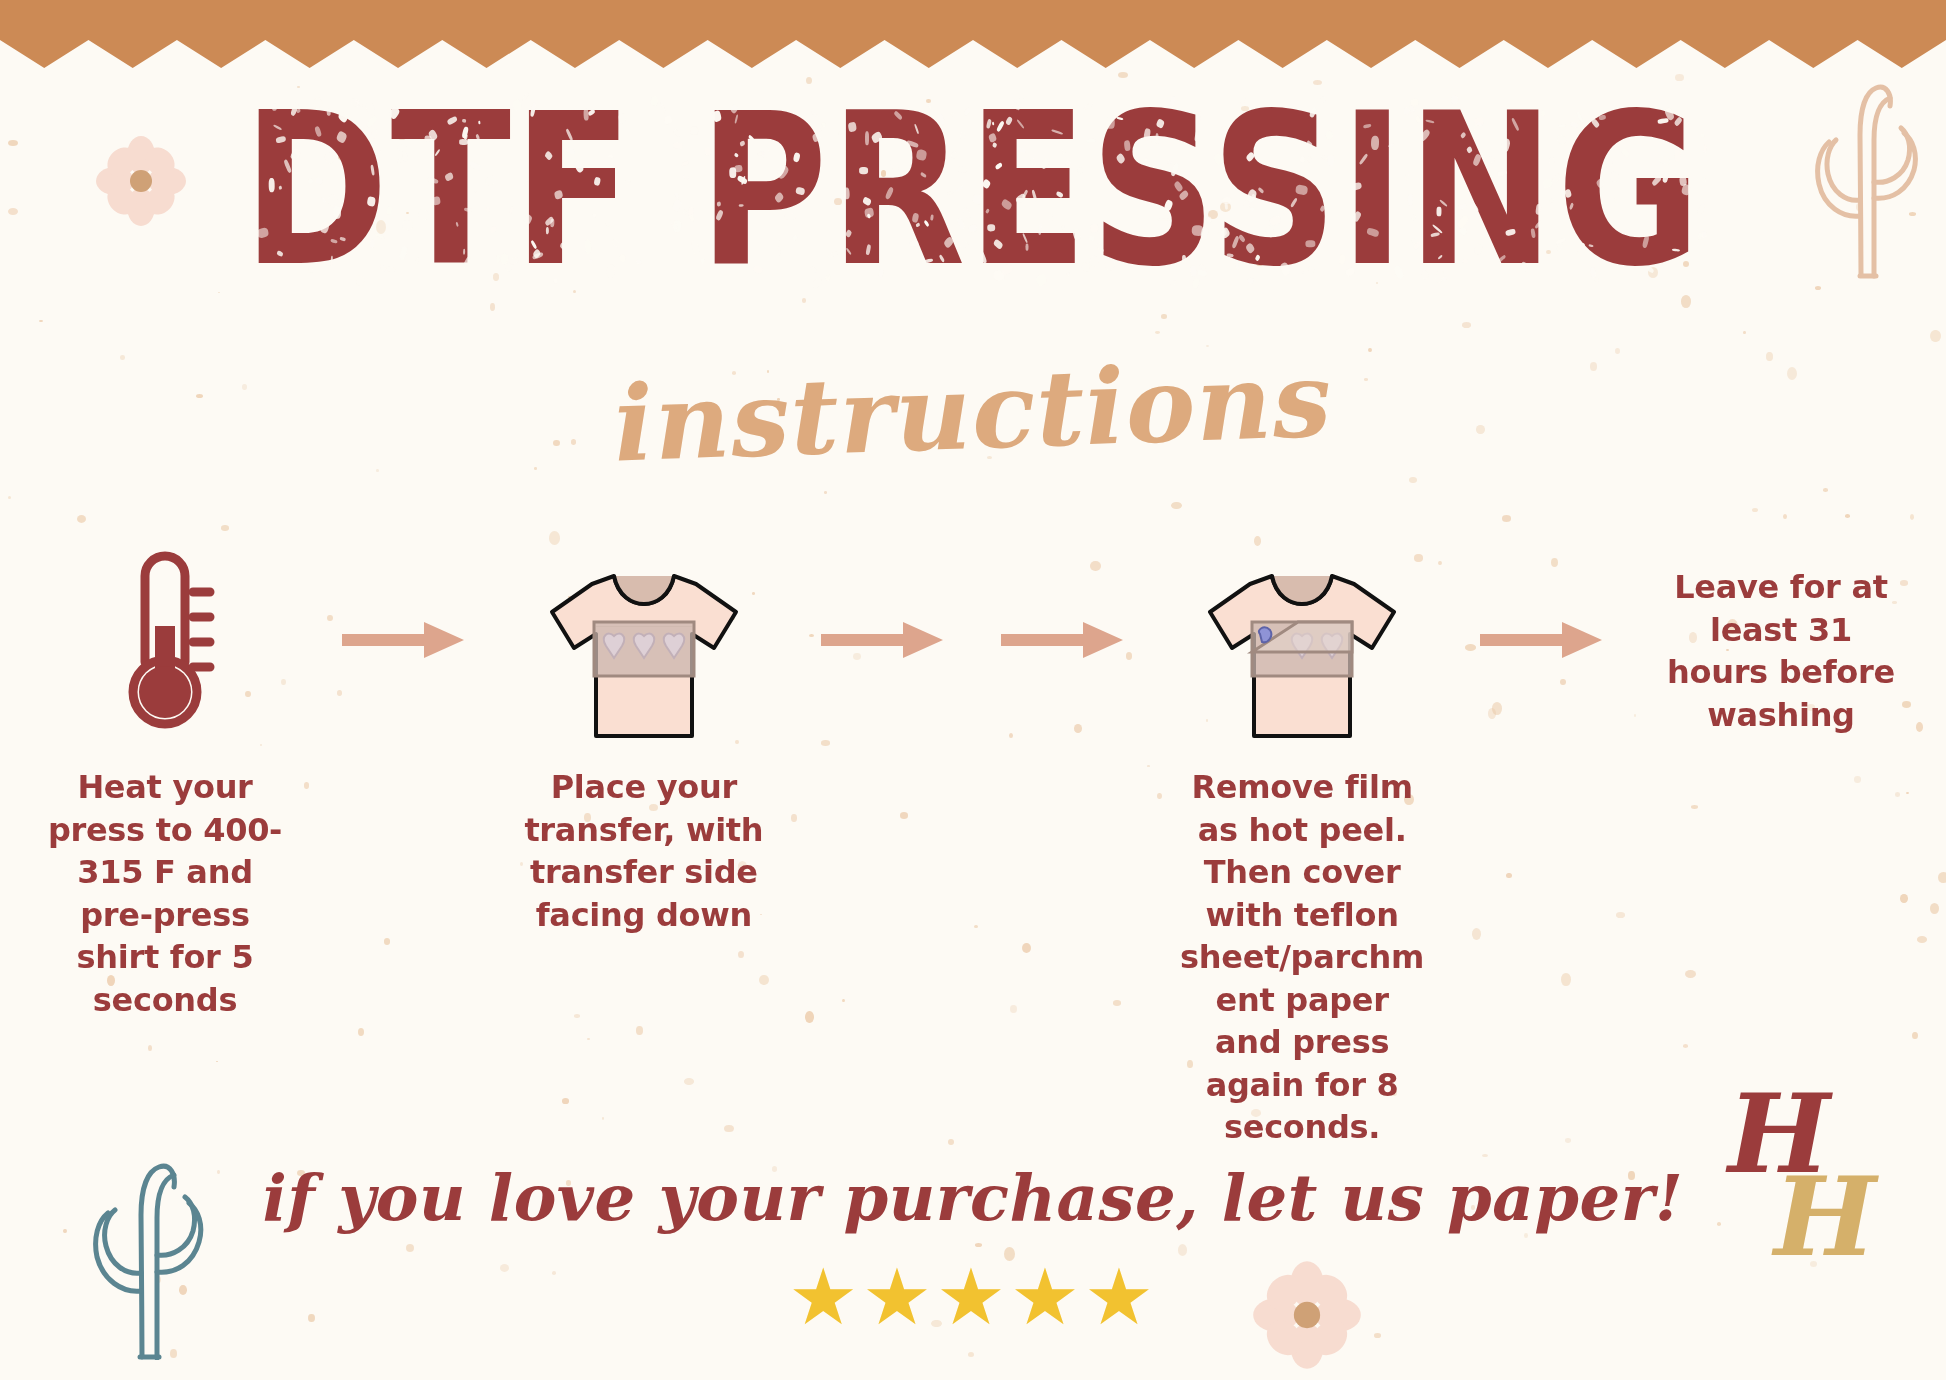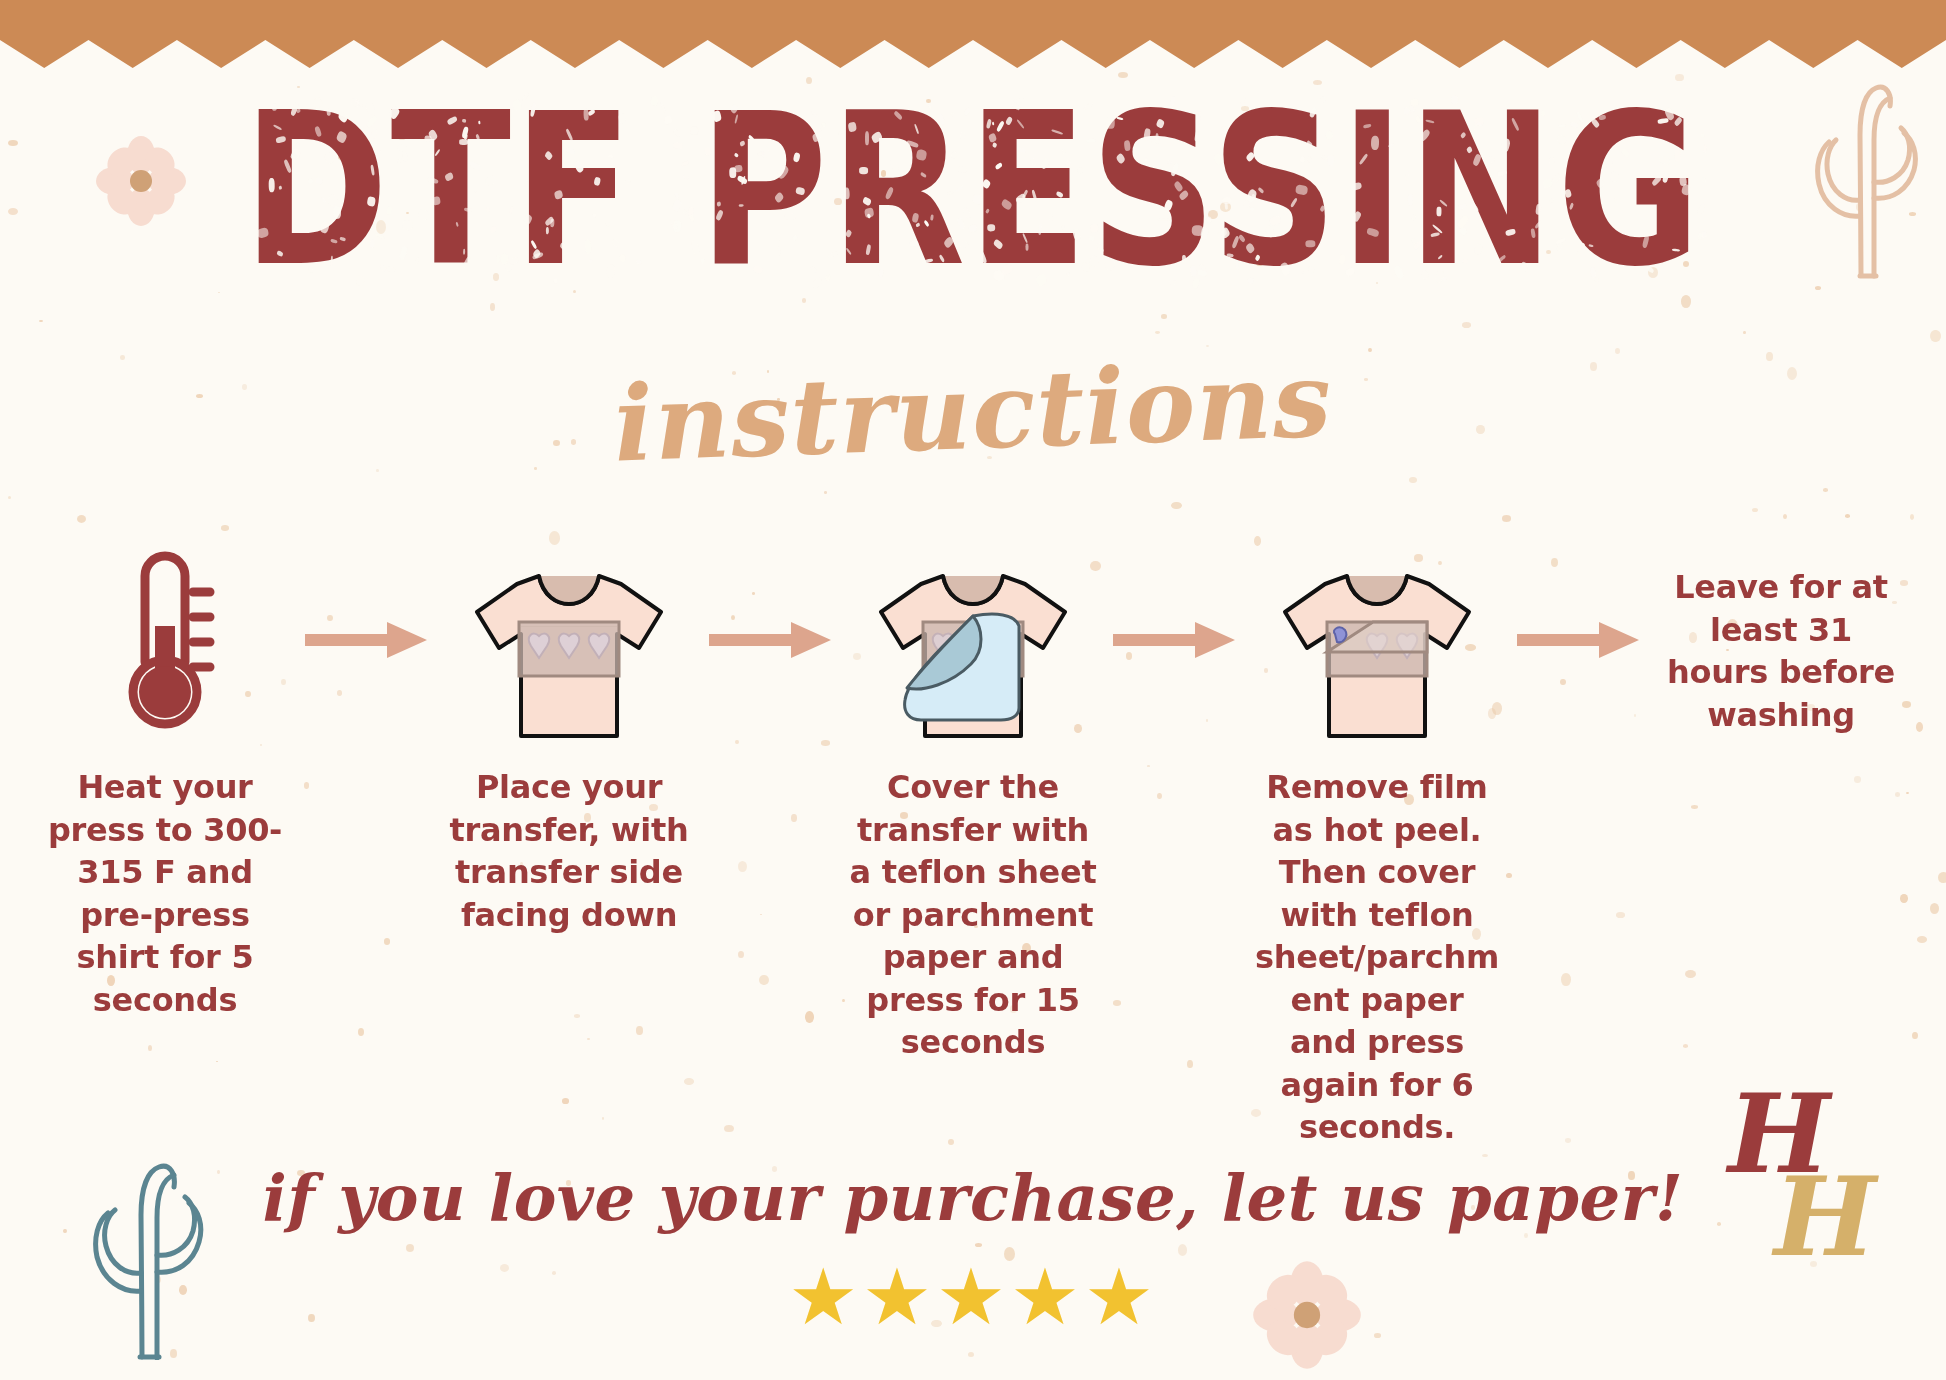--- a/index.html
+++ b/index.html
@@ -780,21 +780,21 @@
         <svg width="126" height="200" viewBox="0 0 126 200">
           <g fill="none" stroke="#9b3c3c" stroke-width="9" stroke-linecap="round">
             <path d="M43 122 L43 36 A20 20 0 0 1 83 36 L83 122"></path>
             <circle cx="63" cy="152" r="32"></circle>
             <path d="M91 52 L108 52 M91 77 L108 77 M91 102 L108 102 M91 127 L108 127"></path>
           </g>
           <rect x="53" y="86" width="20" height="66" fill="#9b3c3c"></rect>
           <circle cx="63" cy="152" r="26" fill="#9b3c3c"></circle>
         </svg>
       </div>
-      <div class="steptext">Heat your press to 300-315 F and pre-press shirt for 5 seconds</div>
+      <div class="steptext">Heat your press to 400-315 F and pre-press shirt for 5 seconds</div>
     </div>
 
     <div class="arrow">
       <svg width="124" height="40" viewBox="0 0 124 40">
         <path d="M0 14 L82 14 L82 2 L122 20 L82 38 L82 26 L0 26 Z" fill="#dda58d"></path>
       </svg>
     </div>
 
     <div class="step">
       <div class="iconbox">
@@ -814,40 +814,20 @@
       </div>
       <div class="steptext">Place your transfer, with transfer side facing down</div>
     </div>
 
     <div class="arrow">
       <svg width="124" height="40" viewBox="0 0 124 40">
         <path d="M0 14 L82 14 L82 2 L122 20 L82 38 L82 26 L0 26 Z" fill="#dda58d"></path>
       </svg>
     </div>
 
-    <div class="step">
-      <div class="iconbox">
-        <svg width="200" height="180" viewBox="0 0 200 180">
-          <path d="M70 16 L48 24 L8 52 L30 88 L52 74 L52 176 L148 176 L148 74 L170 88 L192 52 L152 24 L130 16
-                   C126 36 112 44 100 44 C88 44 74 36 70 16 Z" fill="#fadfd2" stroke="#111" stroke-width="4" stroke-linejoin="round"></path>
-          <path d="M70 16 C74 36 88 44 100 44 C112 44 126 36 130 16" fill="#d8bcae" stroke="#111" stroke-width="4"></path>
-          <path d="M52 74 L52 104 M148 74 L148 104" stroke="#111" stroke-width="4"></path>
-          <rect x="50" y="62" width="100" height="54" fill="#cbb6ad" fill-opacity=".75" stroke="#a08a80" stroke-width="3"></rect>
-          <g fill="#ded0d6" stroke="#c2b0b8" stroke-width="2" opacity=".9">
-            <path d="M70 76 C64 70 56 76 62 86 L70 98 L78 86 C84 76 76 70 70 76 Z"></path>
-            <path d="M100 76 C94 70 86 76 92 86 L100 98 L108 86 C114 76 106 70 100 76 Z"></path>
-          </g>
-
-          <path d="M100 56 C122 52 142 54 146 66 L146 148 C146 156 138 160 128 160 L48 160
-                   C36 160 30 152 32 140 C34 124 56 100 78 78 Z" fill="#d6ecf7" stroke="#4a5b63" stroke-width="3" stroke-linejoin="round"></path>
-          <path d="M100 56 C78 78 56 100 34 128 C50 132 78 124 98 104 C112 90 110 68 100 56 Z" fill="#a9c9d6" stroke="#4a5b63" stroke-width="3" stroke-linejoin="round"></path>
-        </svg>
-      </div>
-      <div class="steptext">Cover the transfer with a teflon sheet or parchment paper and press for 15 seconds</div>
-    </div>
 
     <div class="arrow">
       <svg width="124" height="40" viewBox="0 0 124 40">
         <path d="M0 14 L82 14 L82 2 L122 20 L82 38 L82 26 L0 26 Z" fill="#dda58d"></path>
       </svg>
     </div>
 
     <div class="step">
       <div class="iconbox">
         <svg width="200" height="180" viewBox="0 0 200 180">
@@ -858,21 +838,21 @@
           <rect x="50" y="62" width="100" height="54" fill="#cbb6ad" fill-opacity=".75" stroke="#a08a80" stroke-width="3"></rect>
           <g fill="#ded0d6" stroke="#c2b0b8" stroke-width="2">
             <path d="M100 76 C94 70 86 76 92 86 L100 98 L108 86 C114 76 106 70 100 76 Z"></path>
             <path d="M130 76 C124 70 116 76 122 86 L130 98 L138 86 C144 76 136 70 130 76 Z"></path>
           </g>
 
           <path d="M50 92 L96 62 L150 62 L150 92 Z" fill="#e6d6cd" fill-opacity=".55" stroke="#a08a80" stroke-width="3"></path>
           <path d="M58 74 C54 70 62 64 68 70 C72 76 66 84 60 82 Z" fill="#8f93d6" stroke="#5e63a8" stroke-width="2"></path>
         </svg>
       </div>
-      <div class="steptext">Remove film as hot peel. Then cover with teflon sheet/parchment paper and press again for 6 seconds.</div>
+      <div class="steptext">Remove film as hot peel. Then cover with teflon sheet/parchment paper and press again for 8 seconds.</div>
     </div>
 
     <div class="arrow">
       <svg width="124" height="40" viewBox="0 0 124 40">
         <path d="M0 14 L82 14 L82 2 L122 20 L82 38 L82 26 L0 26 Z" fill="#dda58d"></path>
       </svg>
     </div>
 
     <div class="step">
       <div class="steptext">Leave for at least 31 hours before washing</div>

